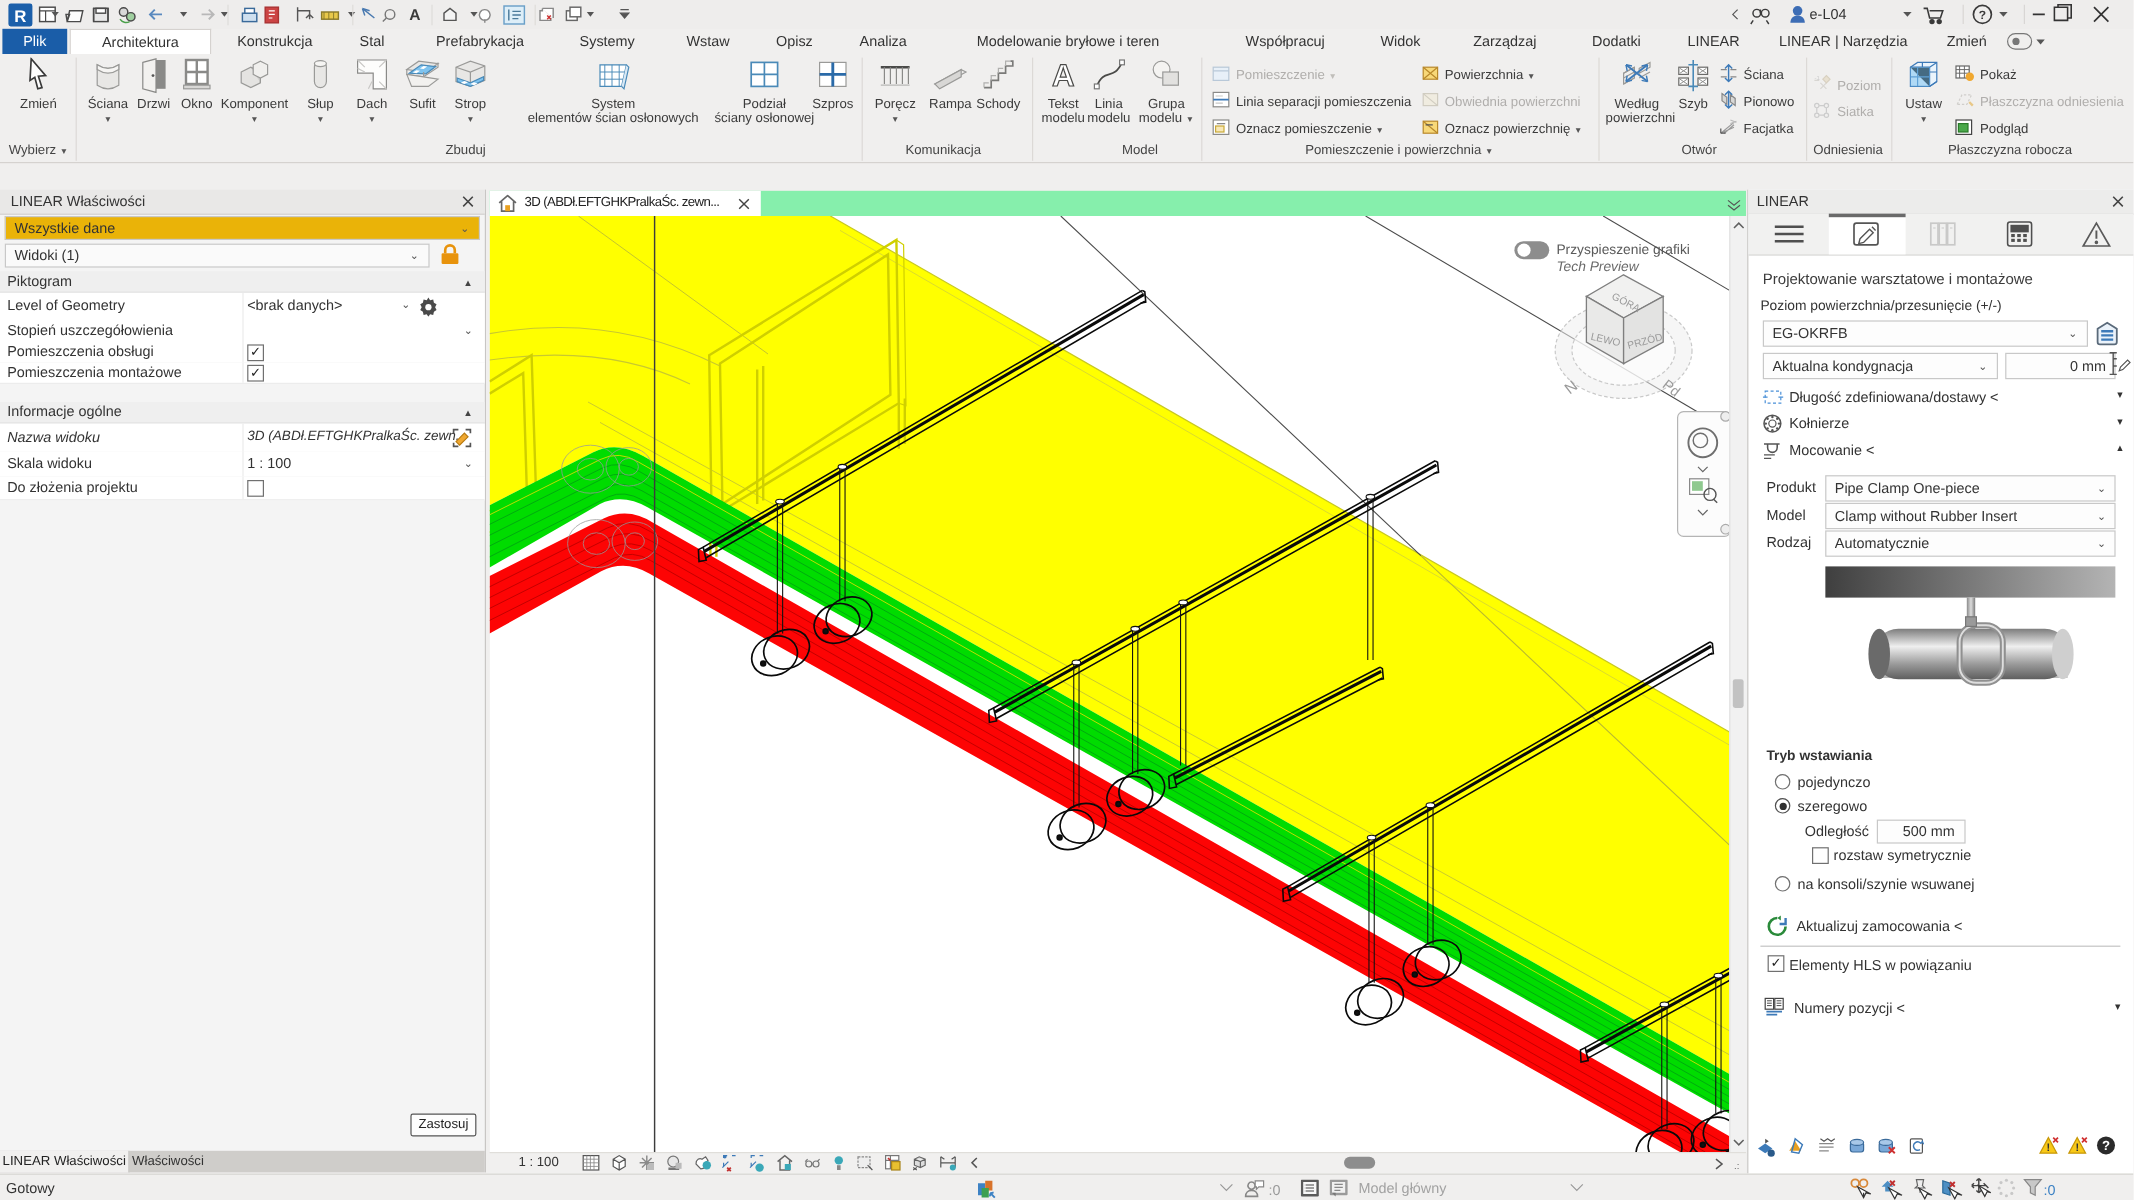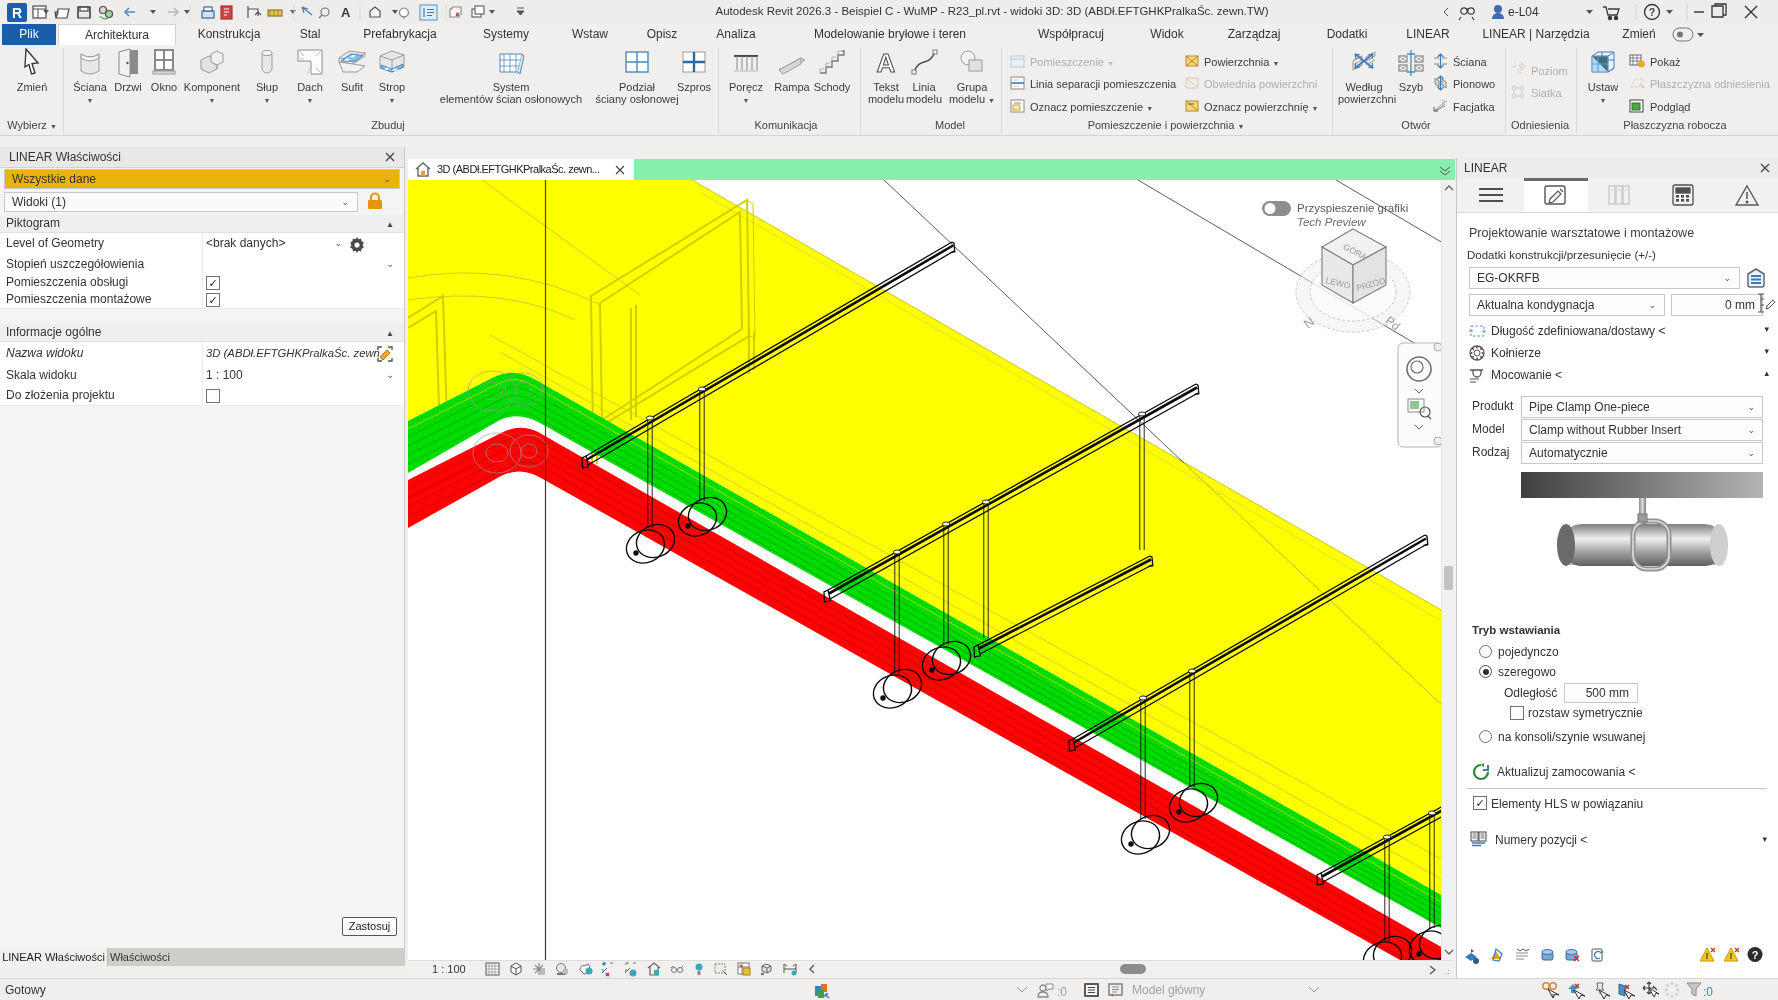--- a/index.html
+++ b/index.html
@@ -14,21 +14,21 @@
   #ribbon{position:absolute;left:0;top:45px;width:1778px;height:90px;background:#f0efee;border-bottom:1px solid #d5d2cf;}
   .rsep{position:absolute;top:3px;width:1px;height:86px;background:#dcd9d6;}
   .plabel{position:absolute;top:73px;height:14px;line-height:14px;font-size:11px;color:#444;text-align:center;white-space:nowrap;}
   .bigbtn{position:absolute;top:3px;text-align:center;font-size:11px;color:#3b3b3b;line-height:12px;}
   .bigbtn .ic{display:block;margin:0 auto 3px auto;}
   .srow{position:absolute;height:16px;font-size:11px;line-height:16px;color:#3b3b3b;white-space:nowrap;}
   .srow .si{display:inline-block;vertical-align:-3px;margin-right:4px;}
   .gray{color:#b0aeac;}
   .dd{font-size:7px;color:#555;}
   
-  #lpanel{position:absolute;left:0;top:147px;width:404px;height:819px;background:#f4f4f4;border-right:1px solid #c8c6c4;}
+  #lpanel{position:absolute;left:0;top:158px;width:404px;height:819px;background:#f4f4f4;border-right:1px solid #c8c6c4;}
   .phead{position:absolute;left:0;width:404px;height:20px;background:#e9e8e7;border-bottom:1px solid #d4d2d0;font-size:12px;color:#333;line-height:20px;}
   .combo{position:absolute;background:#fdfdfd;border:1px solid #c8c8c8;font-size:12px;color:#333;}
   .combo .cv{position:absolute;left:7px;top:0;line-height:18px;white-space:nowrap;overflow:hidden;}
   .chev{position:absolute;top:0;font-size:9px;color:#555;}
   .sech{position:absolute;left:0;width:404px;height:17px;background:#efefef;border-bottom:1px solid #e0e0e0;font-size:12px;color:#333;line-height:17px;}
   .grow{position:absolute;left:0;width:404px;background:#fff;border-bottom:1px solid #ececec;font-size:12px;color:#333;}
   .glabel{position:absolute;left:6px;top:0;}
   .gval{position:absolute;left:206px;top:0;}
   .gsep{position:absolute;left:202px;top:0;width:1px;height:100%;background:#ececec;}
   .cb{position:absolute;width:12px;height:12px;border:1px solid #707070;background:#fff;font-size:11px;line-height:12px;text-align:center;color:#222;}
@@ -111,21 +111,20 @@
       <path d="M196 4 v16" stroke="#d8d6d4"></path>
       <circle cx="212" cy="12" r="7.5" fill="none" stroke="#3a3a3a" stroke-width="1.4"></circle>
         <text x="212" y="16" font-size="10" font-weight="bold" fill="#3a3a3a" text-anchor="middle">?</text>
       <path d="M226 10 l3.5 4 3.5,-4 z" fill="#555"></path>
       <path d="M247 4 v16" stroke="#d8d6d4"></path>
       <path d="M254 12 h10" stroke="#333" stroke-width="1.4"></path>
       <path d="M272 6 h11 v11 h-11 z M275 6 v-2 h11 v11 h-3" stroke="#333" fill="none" stroke-width="1.3"></path>
       <path d="M305 6 l12 12 m0,-12 -12 12" stroke="#333" stroke-width="1.4"></path>
     </svg>
   </div>
-  <div id="titletext">Autodesk Revit 2026.3 - Beispiel C - WuMP - R23_pl.rvt - widoki 3D: 3D (ABDł.EFTGHKPralkaŚc. zewn.TW)</div>
   <div id="menurow">
     <div class="mtab" style="left:2px;width:54px;background:#1a5da8;color:#fff;">Plik</div>
     <div class="mtab" style="left:58px;width:116px;background:#fff;border:1px solid #d5d2cf;border-bottom:none;height:20px;">Architektura</div>
     <div class="mtab" style="left:182px;width:94px;">Konstrukcja</div>
     <div class="mtab" style="left:290px;width:40px;">Stal</div>
     <div class="mtab" style="left:348px;width:104px;">Prefabrykacja</div>
     <div class="mtab" style="left:470px;width:72px;">Systemy</div>
     <div class="mtab" style="left:562px;width:56px;">Wstaw</div>
     <div class="mtab" style="left:638px;width:48px;">Opisz</div>
     <div class="mtab" style="left:706px;width:60px;">Analiza</div>
@@ -703,21 +702,21 @@
             <rect x="229" y="21" width="3" height="2.6"></rect>
           </g>
         </g>
       <g stroke="#5a5a5a" stroke-width="1.4" fill="none">
           <path d="M290 8 l11 19 h-22 z"></path>
           <path d="M290 14 v7" stroke-width="1.6"></path>
           <circle cx="290" cy="24" r="0.8" fill="#5a5a5a"></circle>
         </g>
     </svg>
     <div class="rp" style="left:12px;top:68px;font-size:12.5px;color:#3c3c3c;">Projektowanie warsztatowe i montażowe</div>
-    <div class="rp" style="left:10px;top:91px;font-size:11.5px;">Dodatki konstrukcji/przesunięcie (+/-)</div>
+    <div class="rp" style="left:10px;top:91px;font-size:11.5px;">Poziom powierzchnia/przesunięcie (+/-)</div>
     <div class="combo" style="left:12px;top:109px;width:269px;height:20px;">
         <span class="cv" style="line-height:20px;">EG-OKRFB</span>
         <span class="chev" style="right:8px;line-height:20px;">⌄</span>
       </div>
     <svg class="abs" style="left:287px;top:108px" width="24" height="24">
         <path d="M4 8 L12 3 L20 8 v11 a2 2 0 0 1 -2 2 h-12 a2 2 0 0 1 -2,-2 z" fill="#eaf2fa" stroke="#5a6a7a" stroke-width="1.5"></path>
         <path d="M7 10 h10 M7 13.5 h10 M7 17 h10" stroke="#3d7ab8" stroke-width="2"></path>
       </svg>
     <div class="combo" style="left:12px;top:136px;width:194px;height:20px;">
         <span class="cv" style="line-height:20px;">Aktualna kondygnacja</span>

